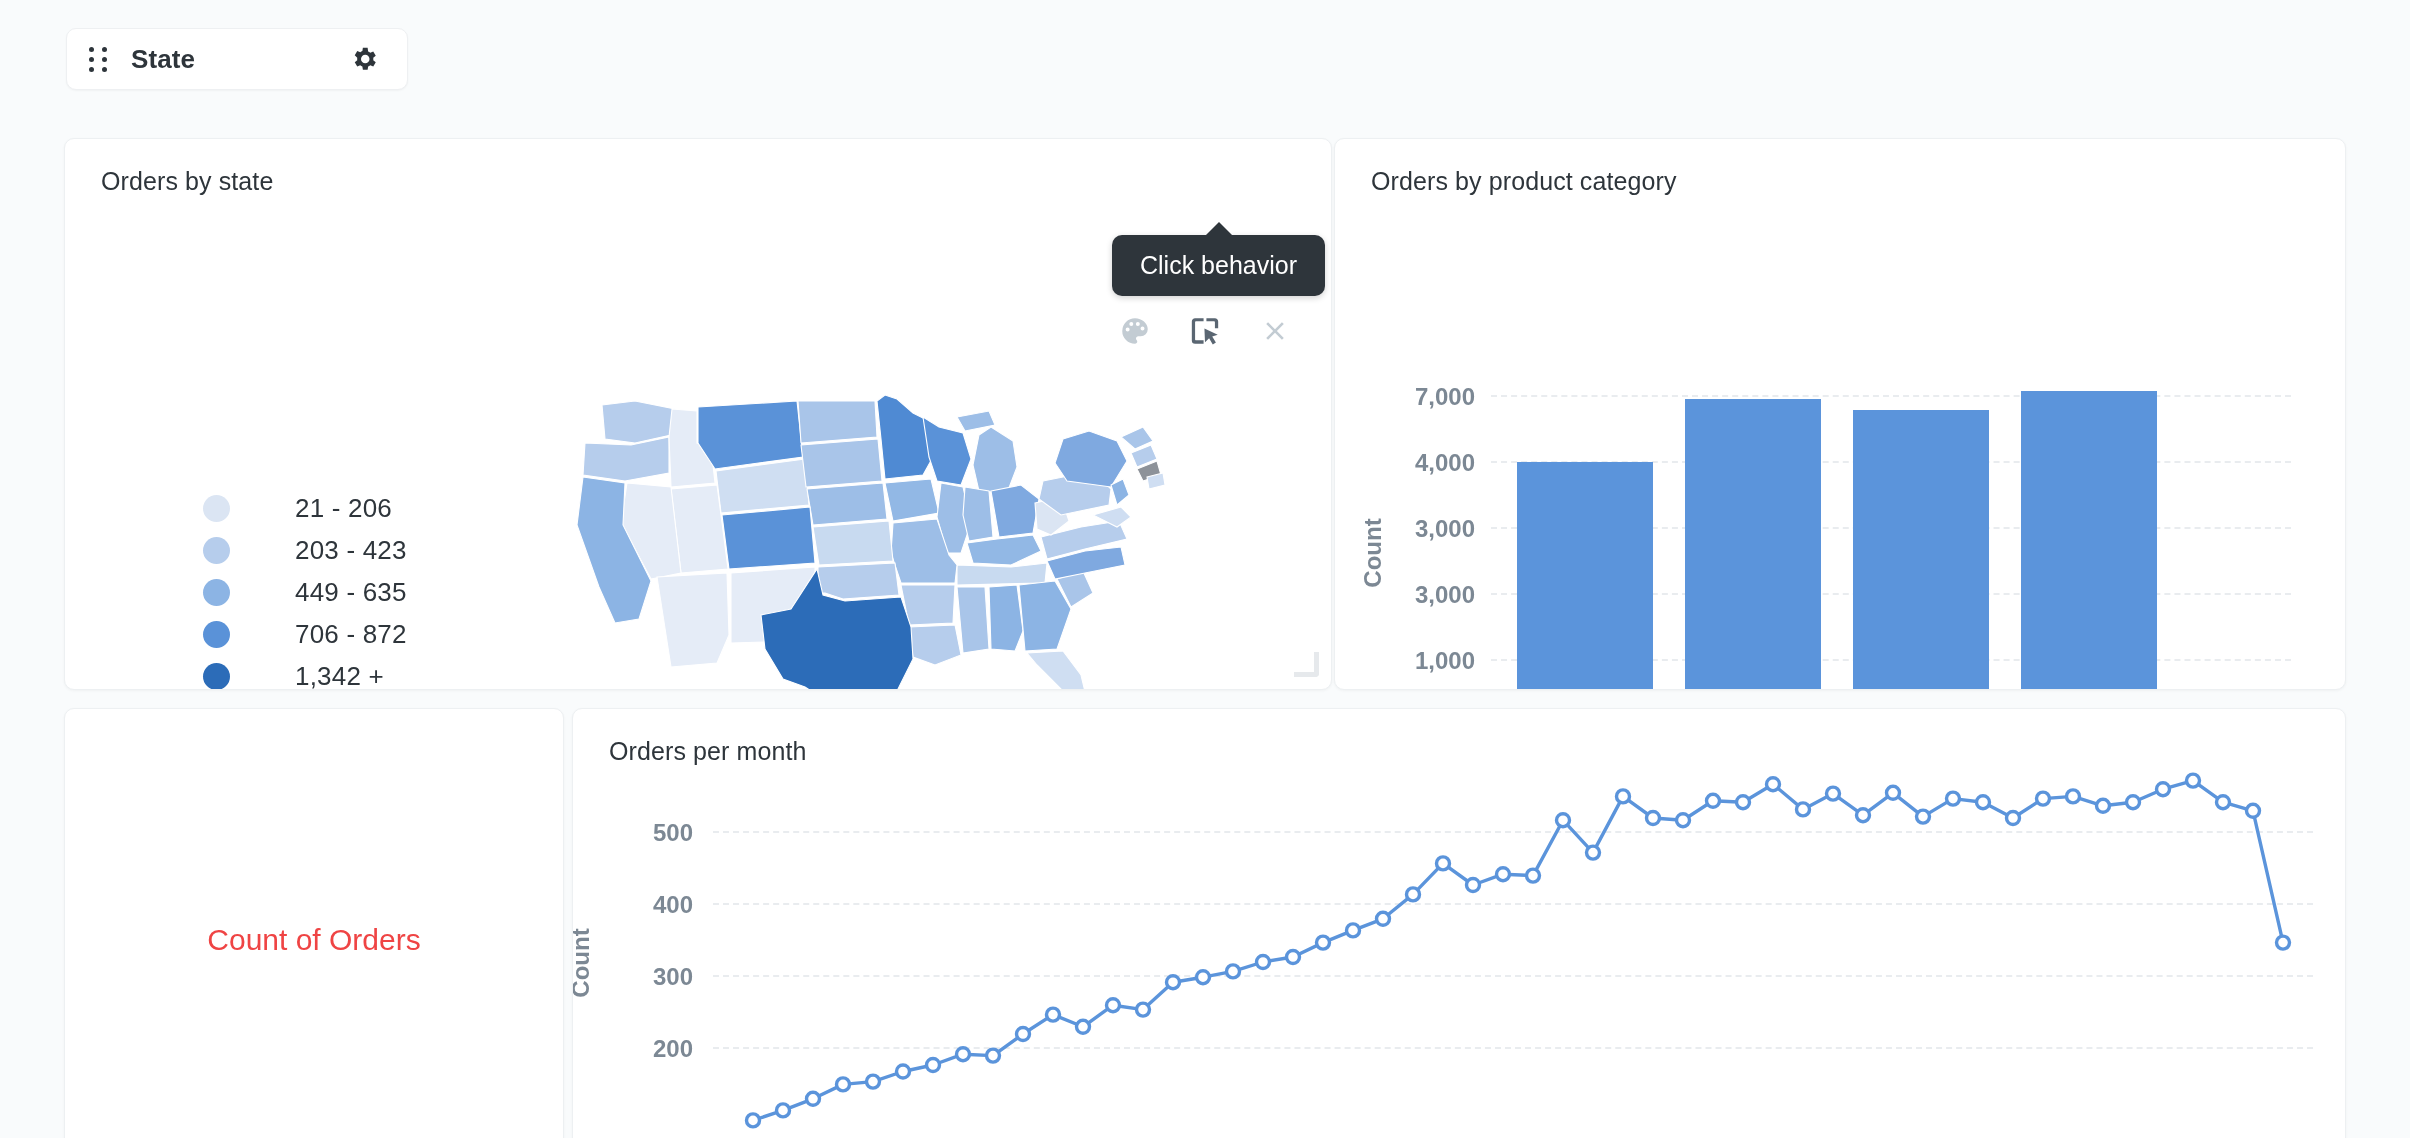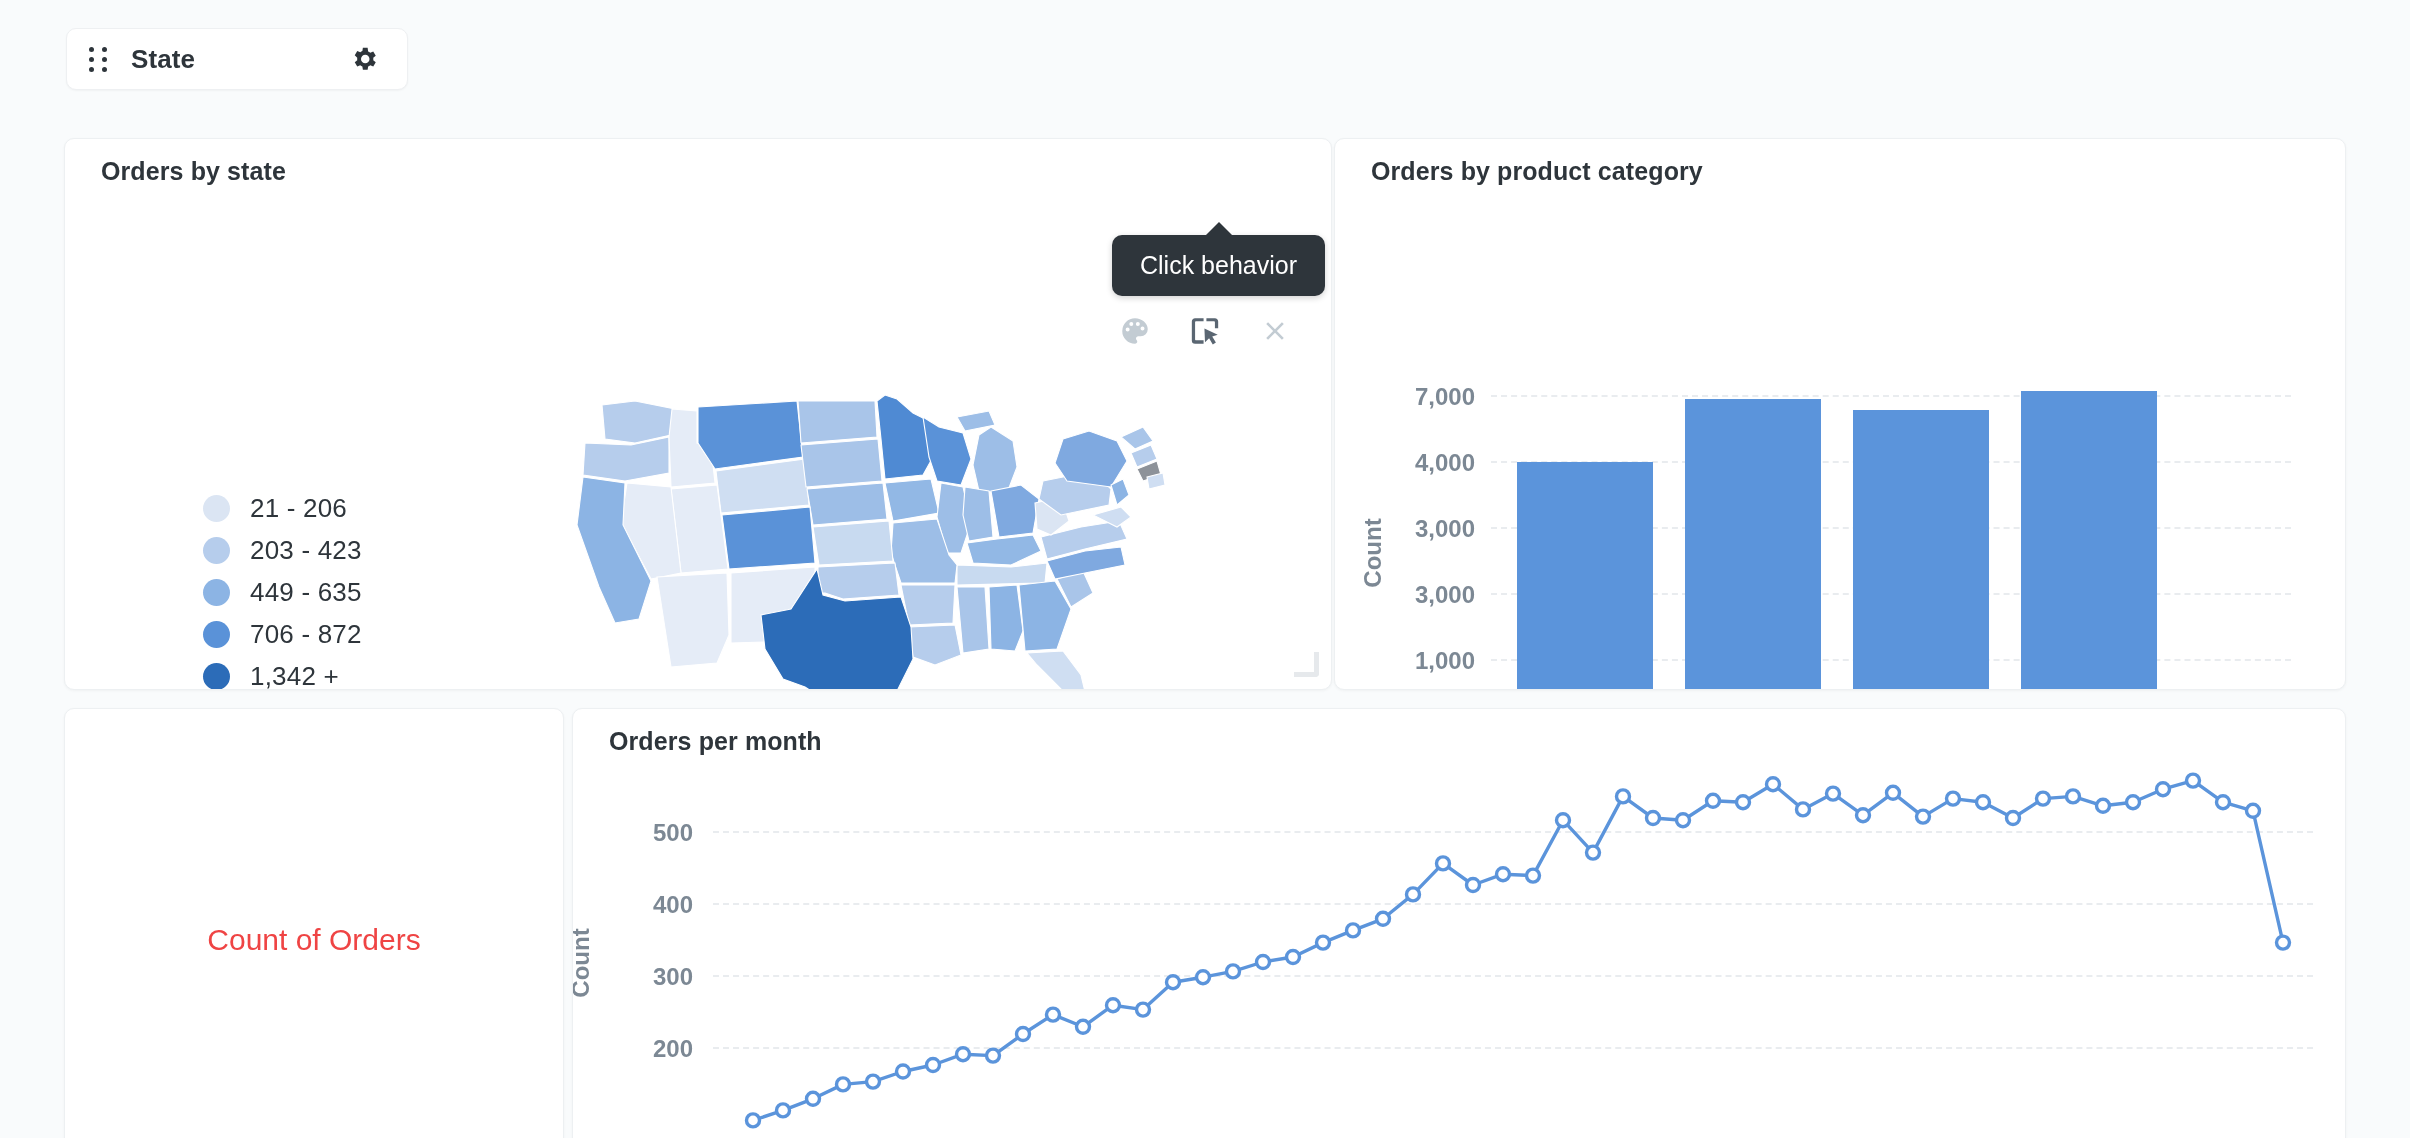--- a/index.html
+++ b/index.html
@@ -32,22 +32,22 @@
   
   .card {
     position: absolute;
     background: #ffffff;
     border: 1px solid #edf0f2;
     border-radius: 10px;
     box-shadow: 0 1px 3px rgba(0,0,0,0.045);
     overflow: hidden;
   }
   .card-title {
-    font-size: 25px; font-weight: 700; color: #2e353b;
-    position: absolute; left: 36px; top: 18px; letter-spacing: .1px;
+    font-size: 25px; font-weight: 400; color: #2e353b;
+    position: absolute; left: 36px; top: 28px; letter-spacing: .1px;
   }
 
   #map-card   { left: 64px;   top: 138px;  width: 1268px; height: 552px; }
   #bar-card   { left: 1334px; top: 138px;  width: 1012px; height: 552px; }
   #scalar-card{ left: 64px;   top: 708px;  width: 500px;  height: 440px; }
   #line-card  { left: 572px;  top: 708px;  width: 1774px; height: 440px; }
 
   
   .card-actions { position: absolute; right: 32px; top: 170px; display: flex; align-items: center; gap: 30px; }
   #map-card .card-actions { top: 172px; right: 36px; }
@@ -70,21 +70,21 @@
     box-shadow: 0 2px 6px rgba(0,0,0,0.18);
   }
   .tooltip:after {
     content: ""; position: absolute; top: -13px; left: 50%; margin-left: -13px;
     border-left: 13px solid transparent; border-right: 13px solid transparent;
     border-bottom: 13px solid #2e353b;
   }
 
   
   .map-legend { position: absolute; left: 138px; top: 348px; }
-  .legend-row { display: flex; align-items: center; height: 42px; }
+  .legend-row { display: flex; align-items: center; height: 42px; gap: 45px; }
   .legend-swatch { width: 27px; height: 27px; border-radius: 50%; margin-right: 20px; flex: none; }
   .legend-text { font-size: 26px; color: #2e353b; font-weight: 400; letter-spacing: .2px; }
 
   
   .map-holder { position: absolute; left: 500px; top: 248px; width: 620px; height: 420px; }
   .map-holder svg { width: 100%; height: 100%; }
   .map-holder path { stroke: #ffffff; stroke-width: 1.1; }
 
   .resize-handle { position: absolute; right: 12px; bottom: 12px; width: 22px; height: 22px; cursor: nwse-resize; }
   .resize-handle:before {

